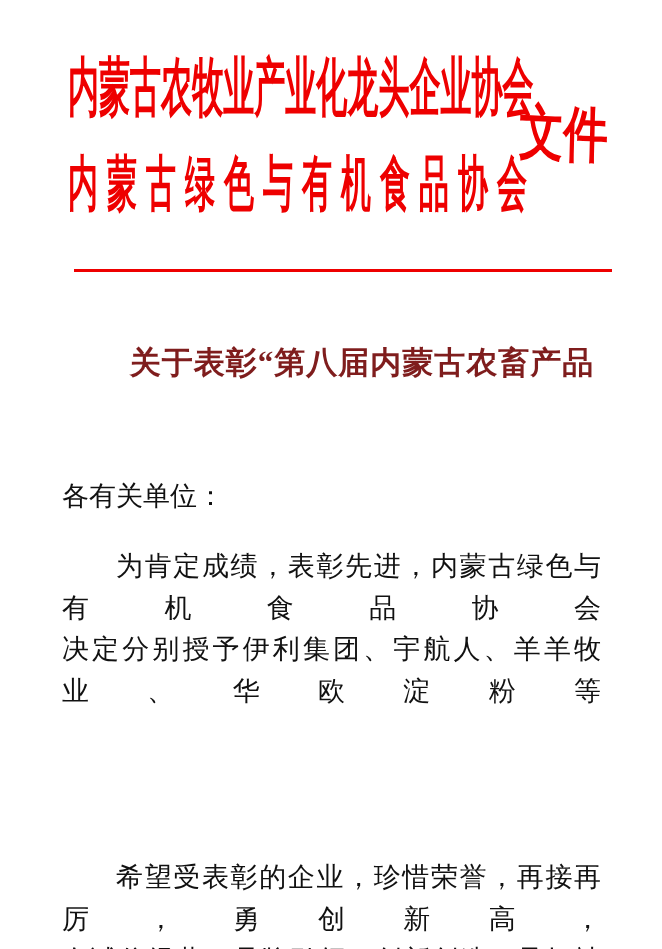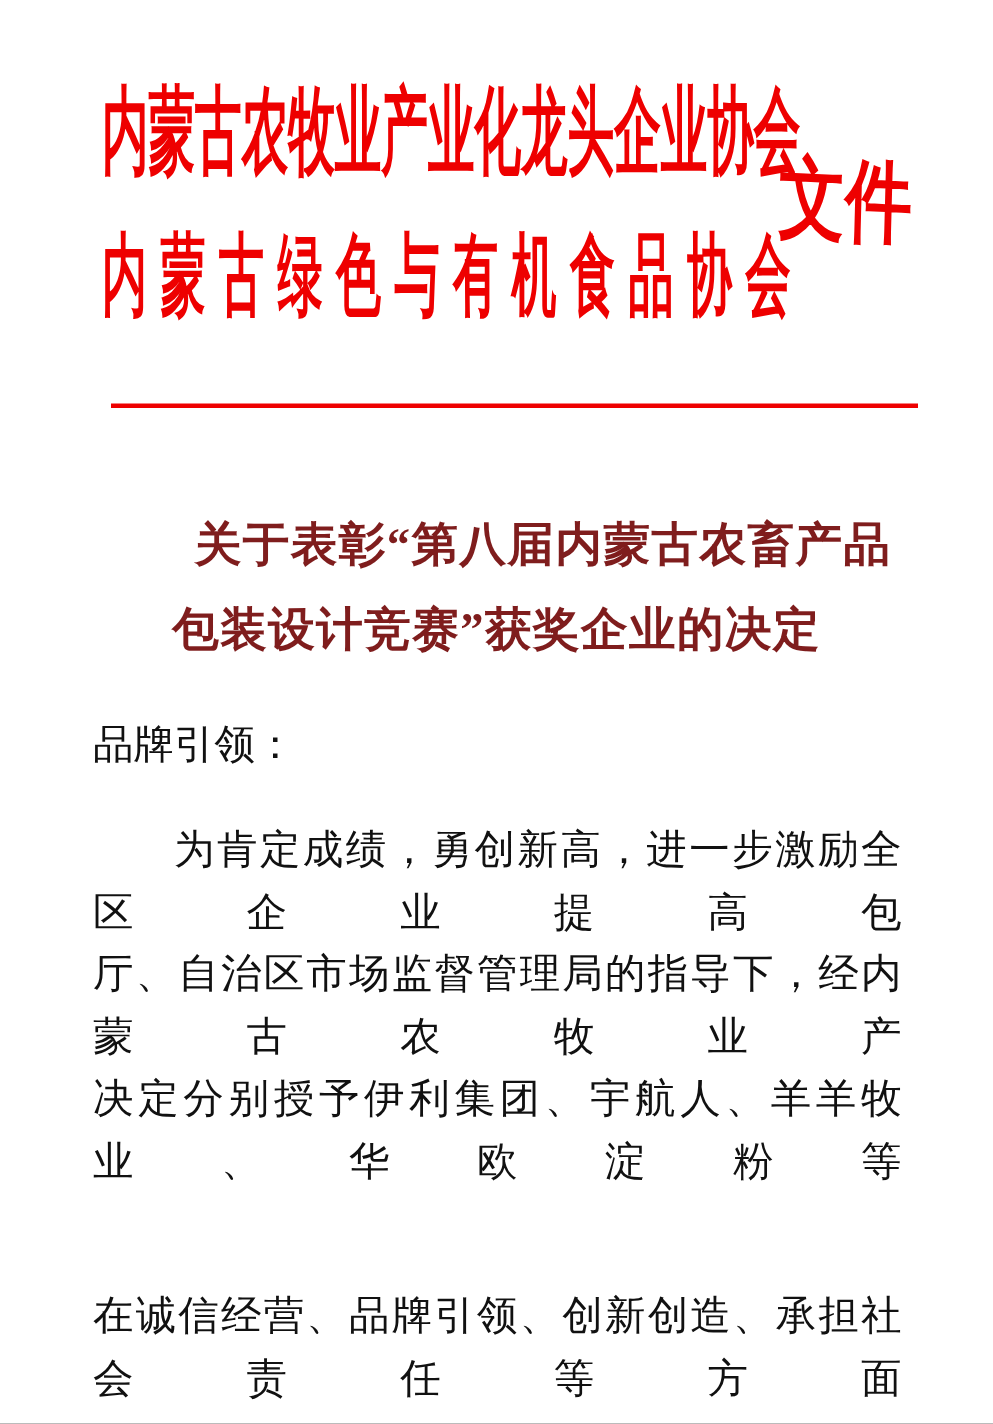--- a/index.html
+++ b/index.html
@@ -121,29 +121,28 @@
     </div>
     <div class="org-line org2">
       <span class="squeeze">内蒙古绿色与有机食品协会</span>
     </div>
     <div class="red-rule"></div>
   </header>
 
   <main>
     <h1 class="title">
         <div class="jline first">关于表彰“第八届内蒙古农畜产品</div>
-        <div class="jline tail">包装设计竞赛”获奖企业的决定</div>
       </h1>
 
-    <p class="salutation">品牌引领：</p>
+    <p class="salutation">各有关单位：</p>
 
     <div class="para para1">
-        <div class="jline first">为肯定成绩，勇创新高，进一步激励全区企业提高包</div>
-        <div class="jline">厅、自治区市场监督管理局的指导下，经内蒙古农牧业产</div>
+        <div class="jline first">为肯定成绩，表彰先进，内蒙古绿色与有机食品协会</div>
         <div class="jline">决定分别授予伊利集团、宇航人、羊羊牧业、华欧淀粉等</div>
       </div>
 
     <div class="para para2">
+        <div class="jline first">希望受表彰的企业，珍惜荣誉，再接再厉，勇创新高，</div>
         <div class="jline tail">在诚信经营、品牌引领、创新创造、承担社会责任等方面</div>
       </div>
   </main>
 
 </div>
 
 </body></html>

